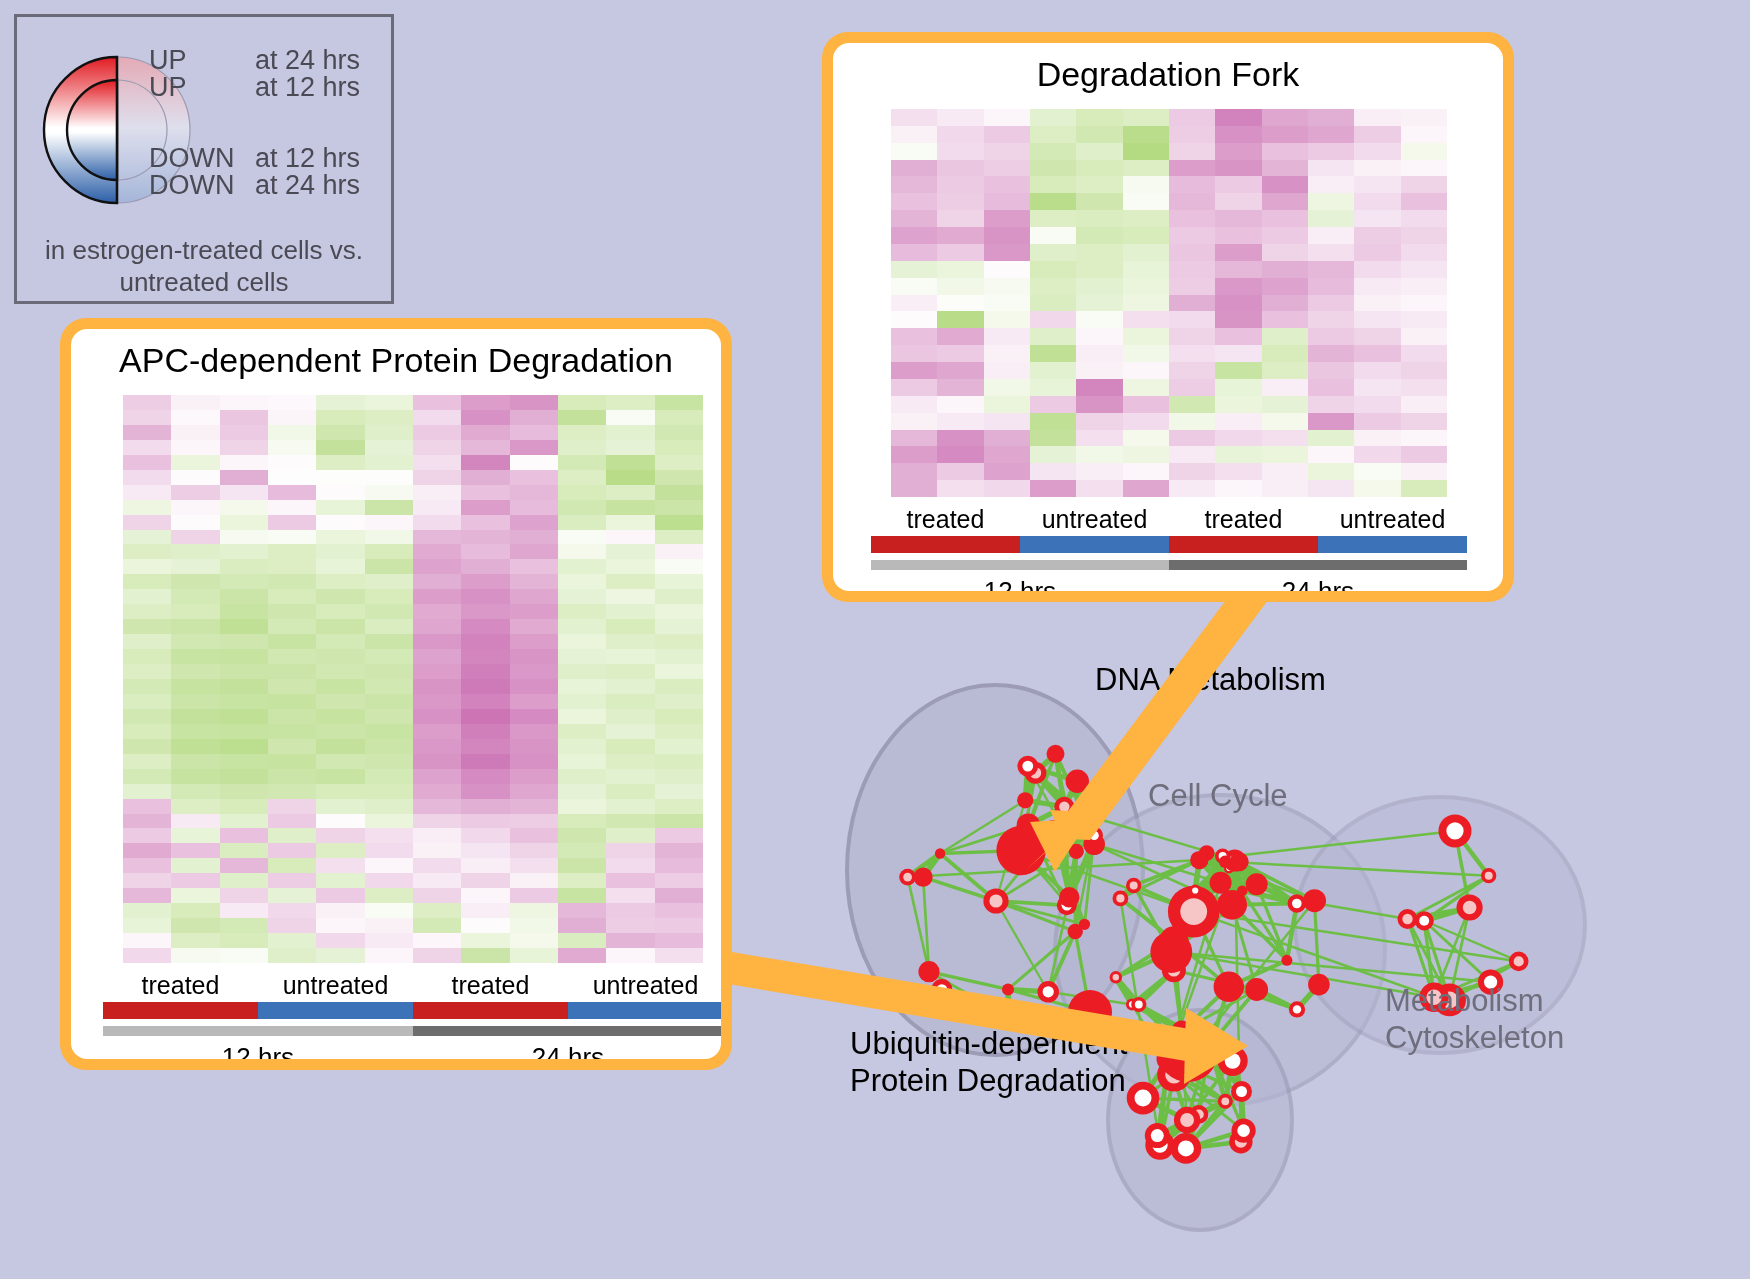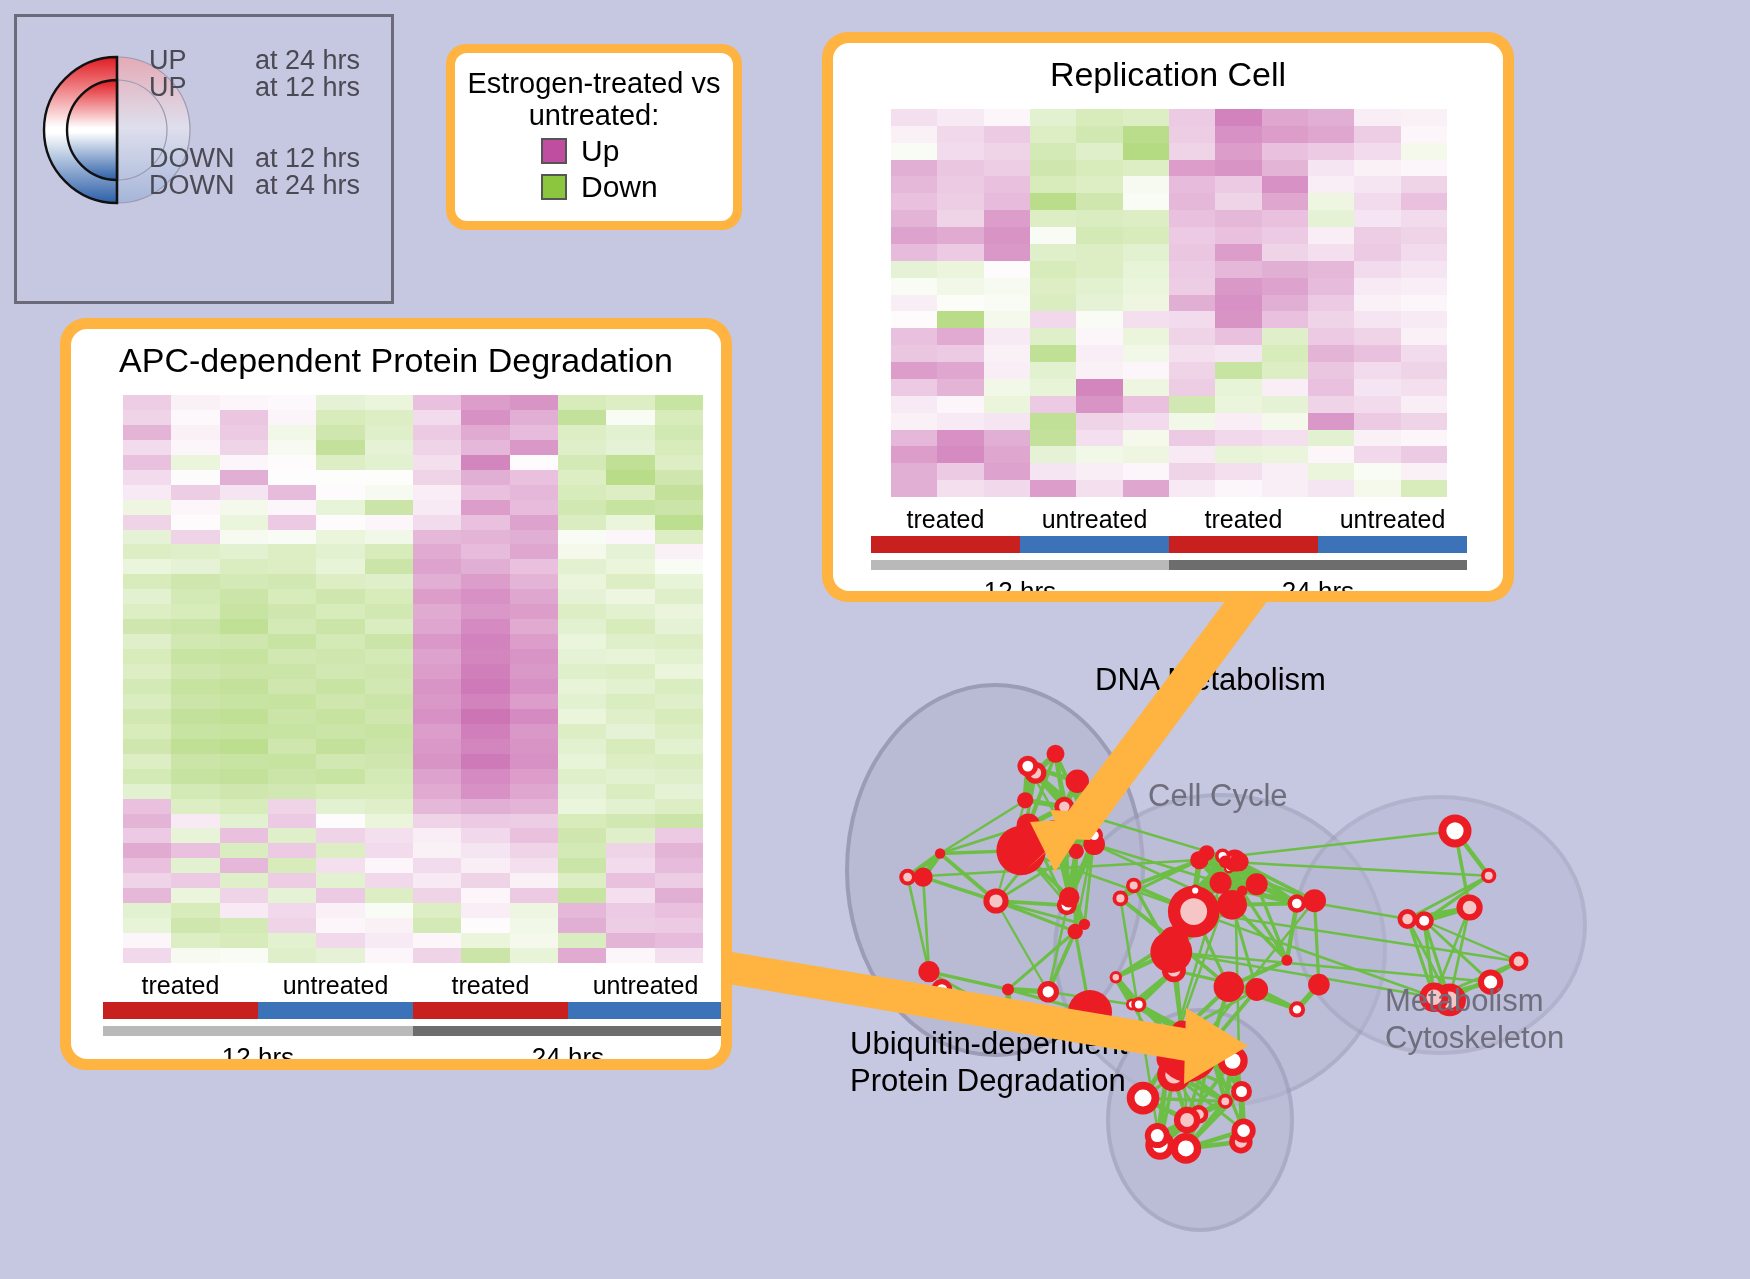--- a/index.html
+++ b/index.html
@@ -114,40 +114,28 @@
       <div class="legend-row">
         <span class="lab">DOWN</span>
         <span class="tm">at 12 hrs</span>
       </div>
       <div class="legend-row">
         <span class="lab">DOWN</span>
         <span class="tm">at 24 hrs</span>
       </div>
     </div>
 
+    <div id="legend-caption">in estrogen-treated cells
+vs. untreated cells</div>
   </div>
 
-  <div id="updown-key">
-    <div class="inner">
-      <div class="kt">Estrogen-treated
-vs untreated:</div>
-      <div class="krow">
-        <span class="sw" style="background:#bf4da0"></span>
-        <span class="klab">Up</span>
-      </div>
-      <div class="krow">
-        <span class="sw" style="background:#8cc63e"></span>
-        <span class="klab">Down</span>
-      </div>
-    </div>
-  </div>
 
   <div class="panel" id="panel-replication">
     <div class="card">
-      <div class="panel-title">Replication Cell</div>
+      <div class="panel-title">Degradation Fork</div>
       <div class="hm" id="hm-replication" style="left: 58px; top: 66px; width: 556px; height: 388px; grid-template-columns: repeat(12, 1fr); grid-template-rows: repeat(23, 1fr);">
           <i style="background: rgb(243, 223, 238);"></i>
           <i style="background: rgb(247, 234, 244);"></i>
           <i style="background: rgb(252, 246, 250);"></i>
           <i style="background: rgb(226, 241, 207);"></i>
           <i style="background: rgb(215, 235, 187);"></i>
           <i style="background: rgb(221, 238, 197);"></i>
           <i style="background: rgb(236, 202, 227);"></i>
           <i style="background: rgb(210, 130, 189);"></i>
           <i style="background: rgb(223, 166, 208);"></i>

